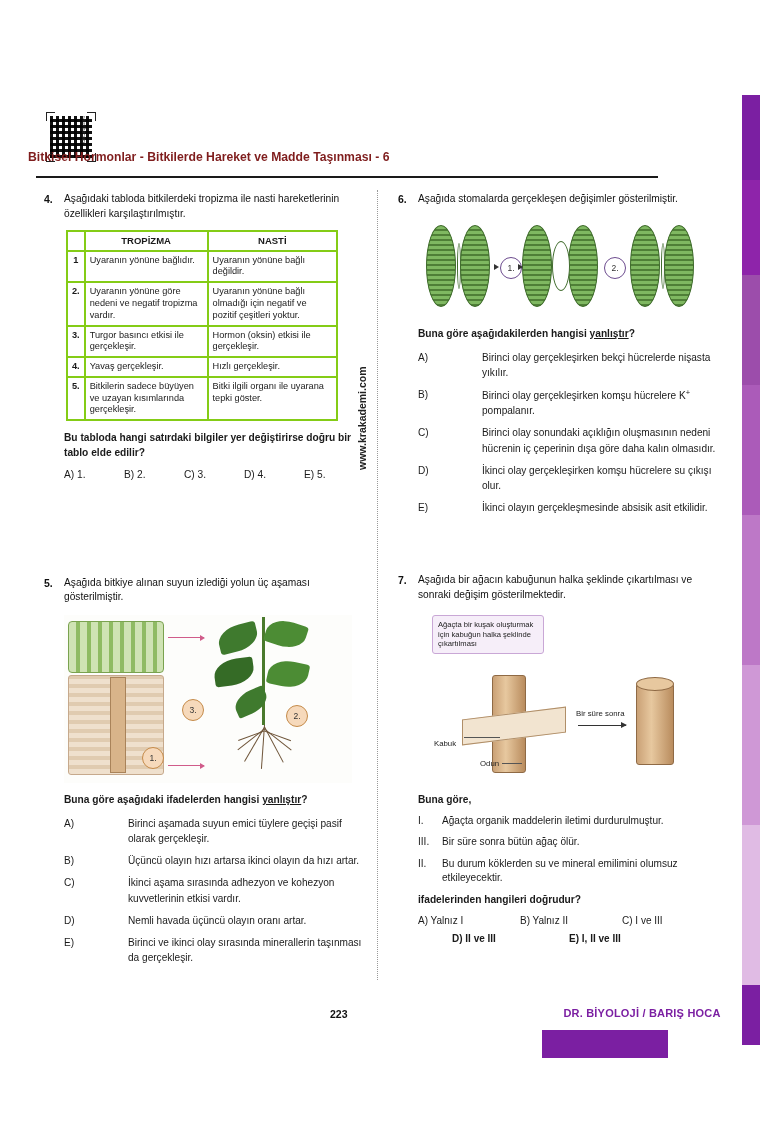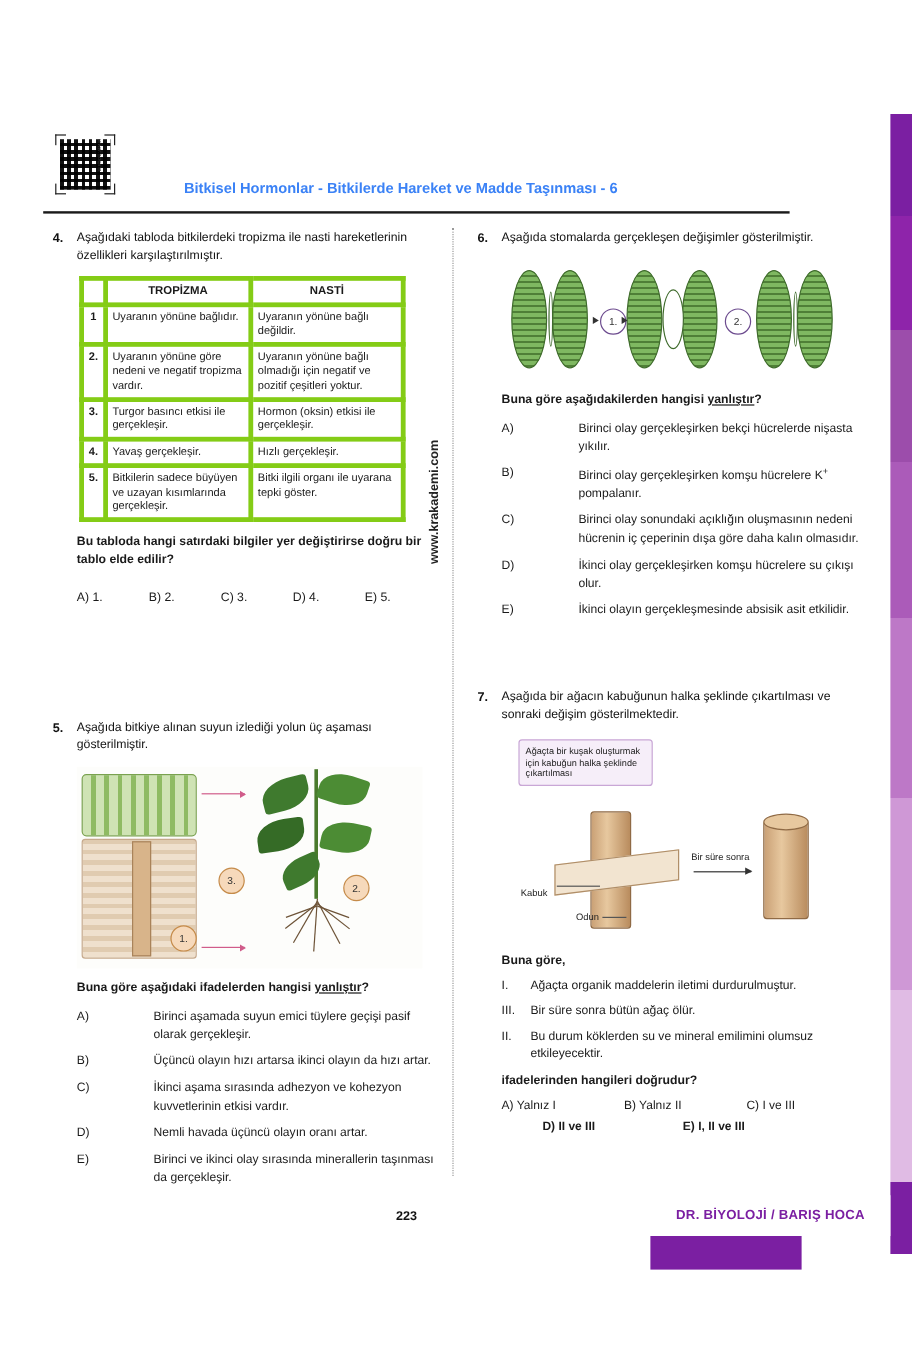--- a/index.html
+++ b/index.html
@@ -61,22 +61,22 @@
   .qr-caption {
     position: absolute; left: 86px; top: 116px;
     font-size: 4.5px; color: #333;
     transform: rotate(90deg); transform-origin: left top;
     white-space: nowrap;
     letter-spacing: .3px;
   }
 
   .doc-title {
     position: absolute; left: 0; right: 120px; top: 150px;
-    text-align: center;
-    font-size: 12.2px; font-weight: bold; color: #3b82f6; padding-left: 28px;
+    text-align: left;
+    font-size: 12.2px; font-weight: bold; color: #7f1d1d; padding-left: 28px;
   }
   .rule-top {
     position: absolute; left: 36px; right: 102px; top: 176px;
     height: 2px; background: #1a1a1a;
   }
 
   
   .divider {
     position: absolute; left: 377px; top: 190px;
     width: 0; height: 790px;
@@ -105,33 +105,33 @@
   .q-body { padding-left: 20px; }
 
   .bold-q { font-size: 10.2px; font-weight: bold; line-height: 1.45; margin: 10px 0 8px; }
   .bold-q .u { text-decoration: underline; }
 
   .opts { font-size: 10.1px; line-height: 1.5; }
   .opt { display: flex; margin-bottom: 7px; }
   .opt .lt { width: 20px; flex: none; }
   .opt .tx { flex: 1; padding-left: 44px; }
 
-  .opts-inline { font-size: 10.2px; display: flex; gap: 0; margin-top: 18px; }
+  .opts-inline { font-size: 10.2px; display: flex; gap: 0; margin-top: 8px; }
   .opts-inline span { width: 20%; }
 
   
   table.cmp {
     border-collapse: collapse;
     margin: 8px 0 0 22px;
     width: 272px;
     font-size: 9.2px;
     line-height: 1.28;
   }
   table.cmp td, table.cmp th {
-    border: 4px solid #84cc16;
+    border: 2px solid #84cc16;
     padding: 3px 4px;
     vertical-align: top;
   }
   table.cmp th { text-align: center; font-weight: bold; font-size: 9.5px; padding: 3px 2px; }
   table.cmp td.idx { width: 16px; text-align: center; font-weight: bold; }
 
   
   .stoma-fig {
     position: relative; margin: 10px 0 4px 20px;
     width: 290px; height: 100px;

